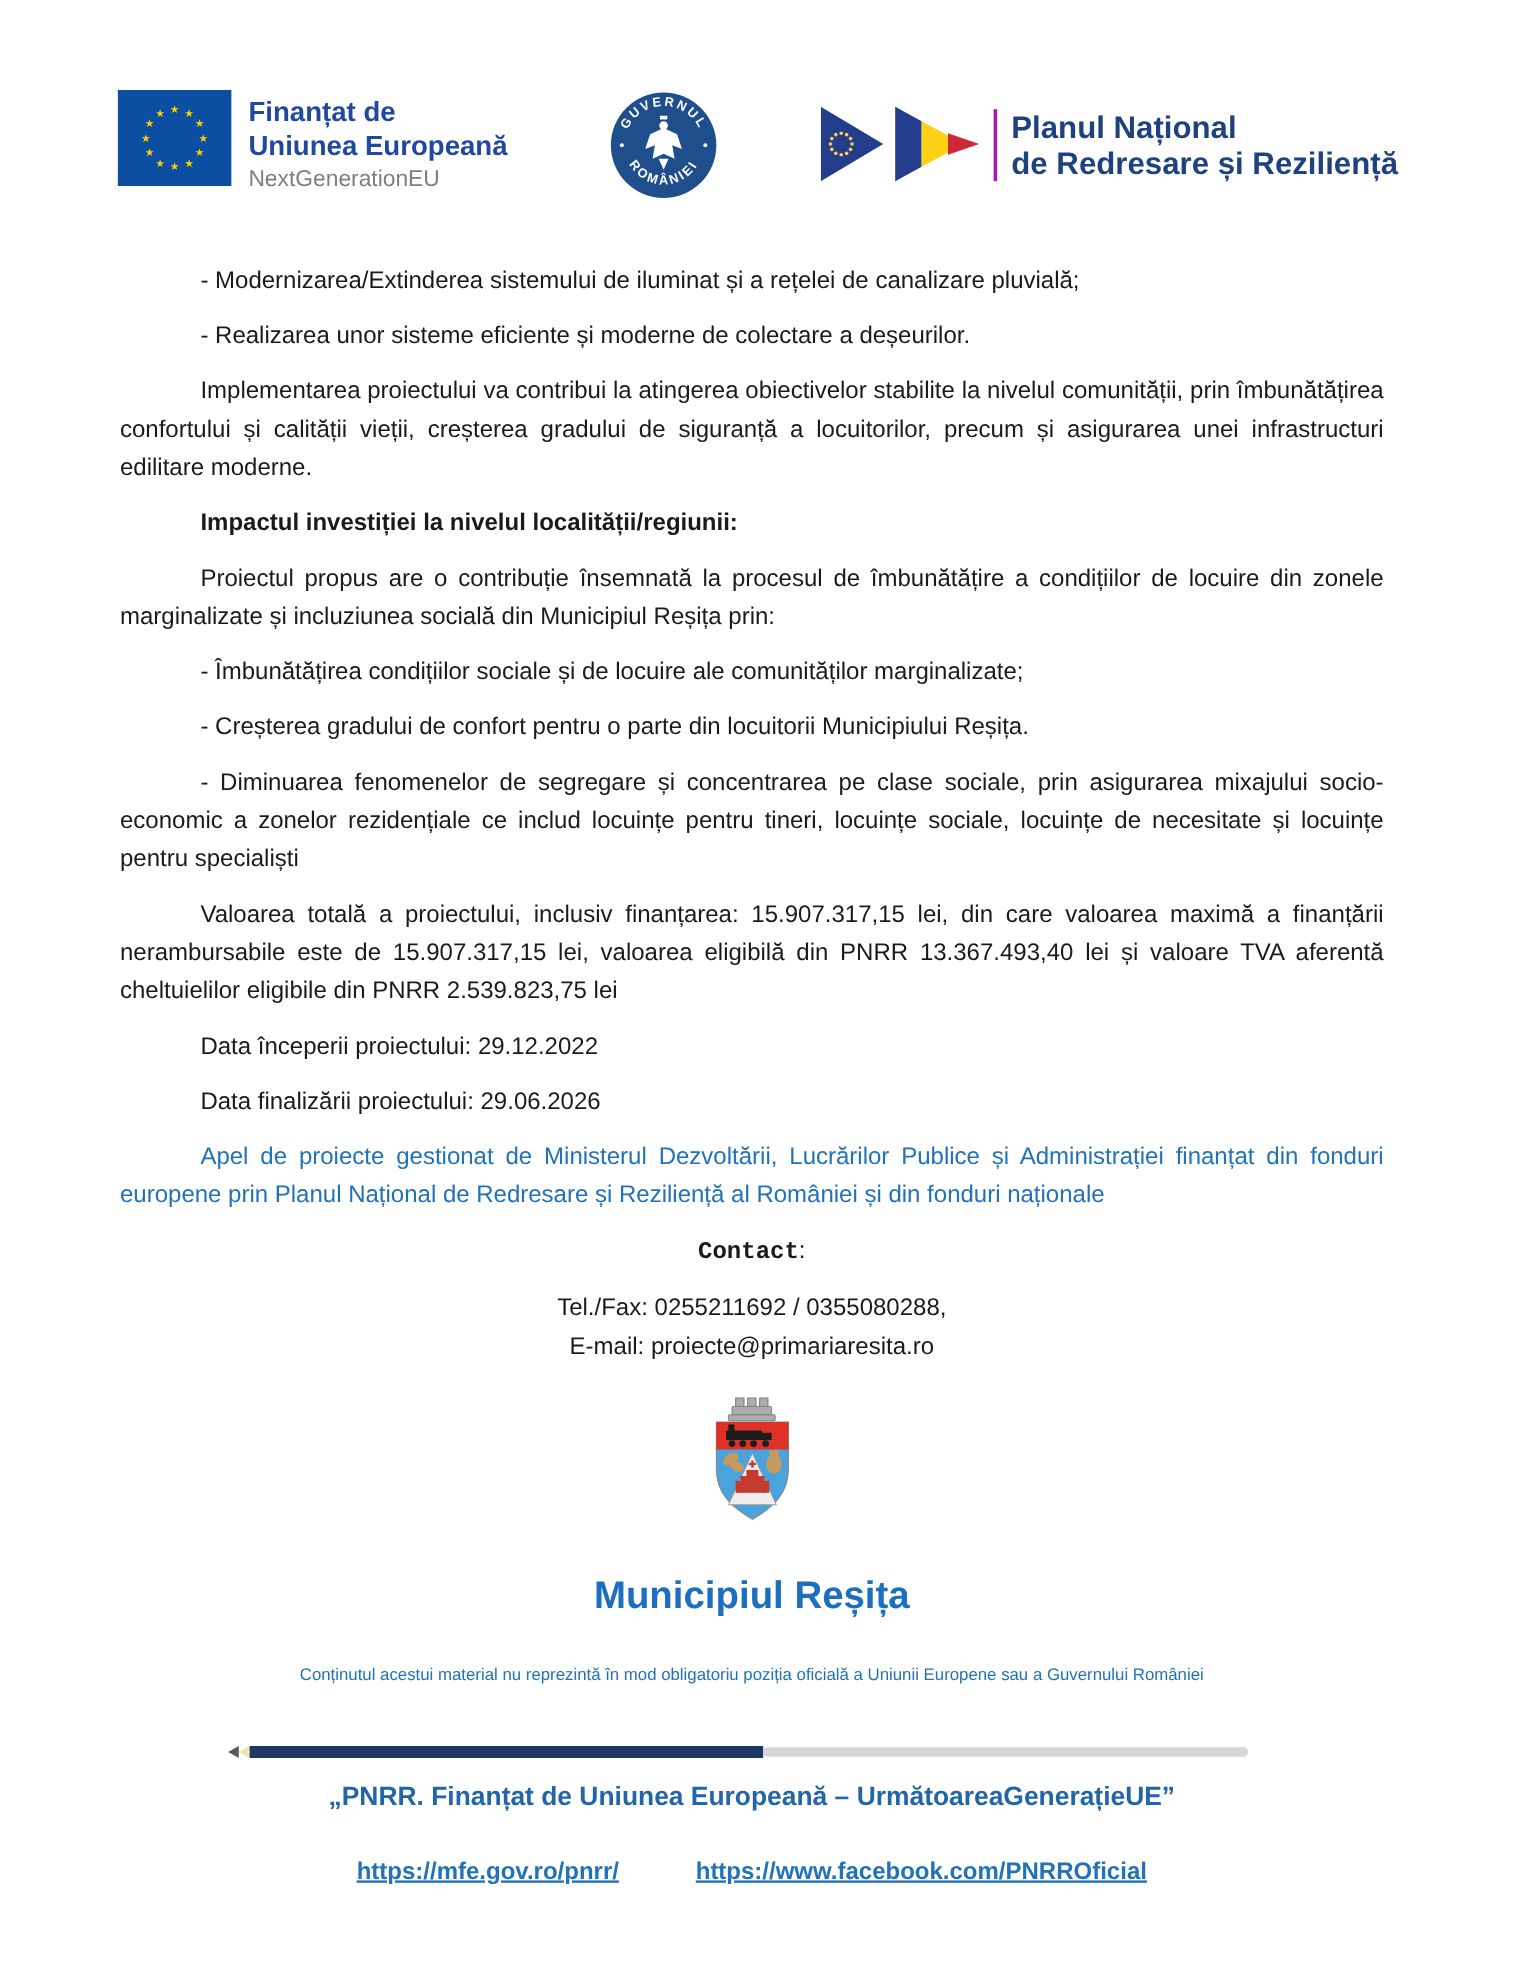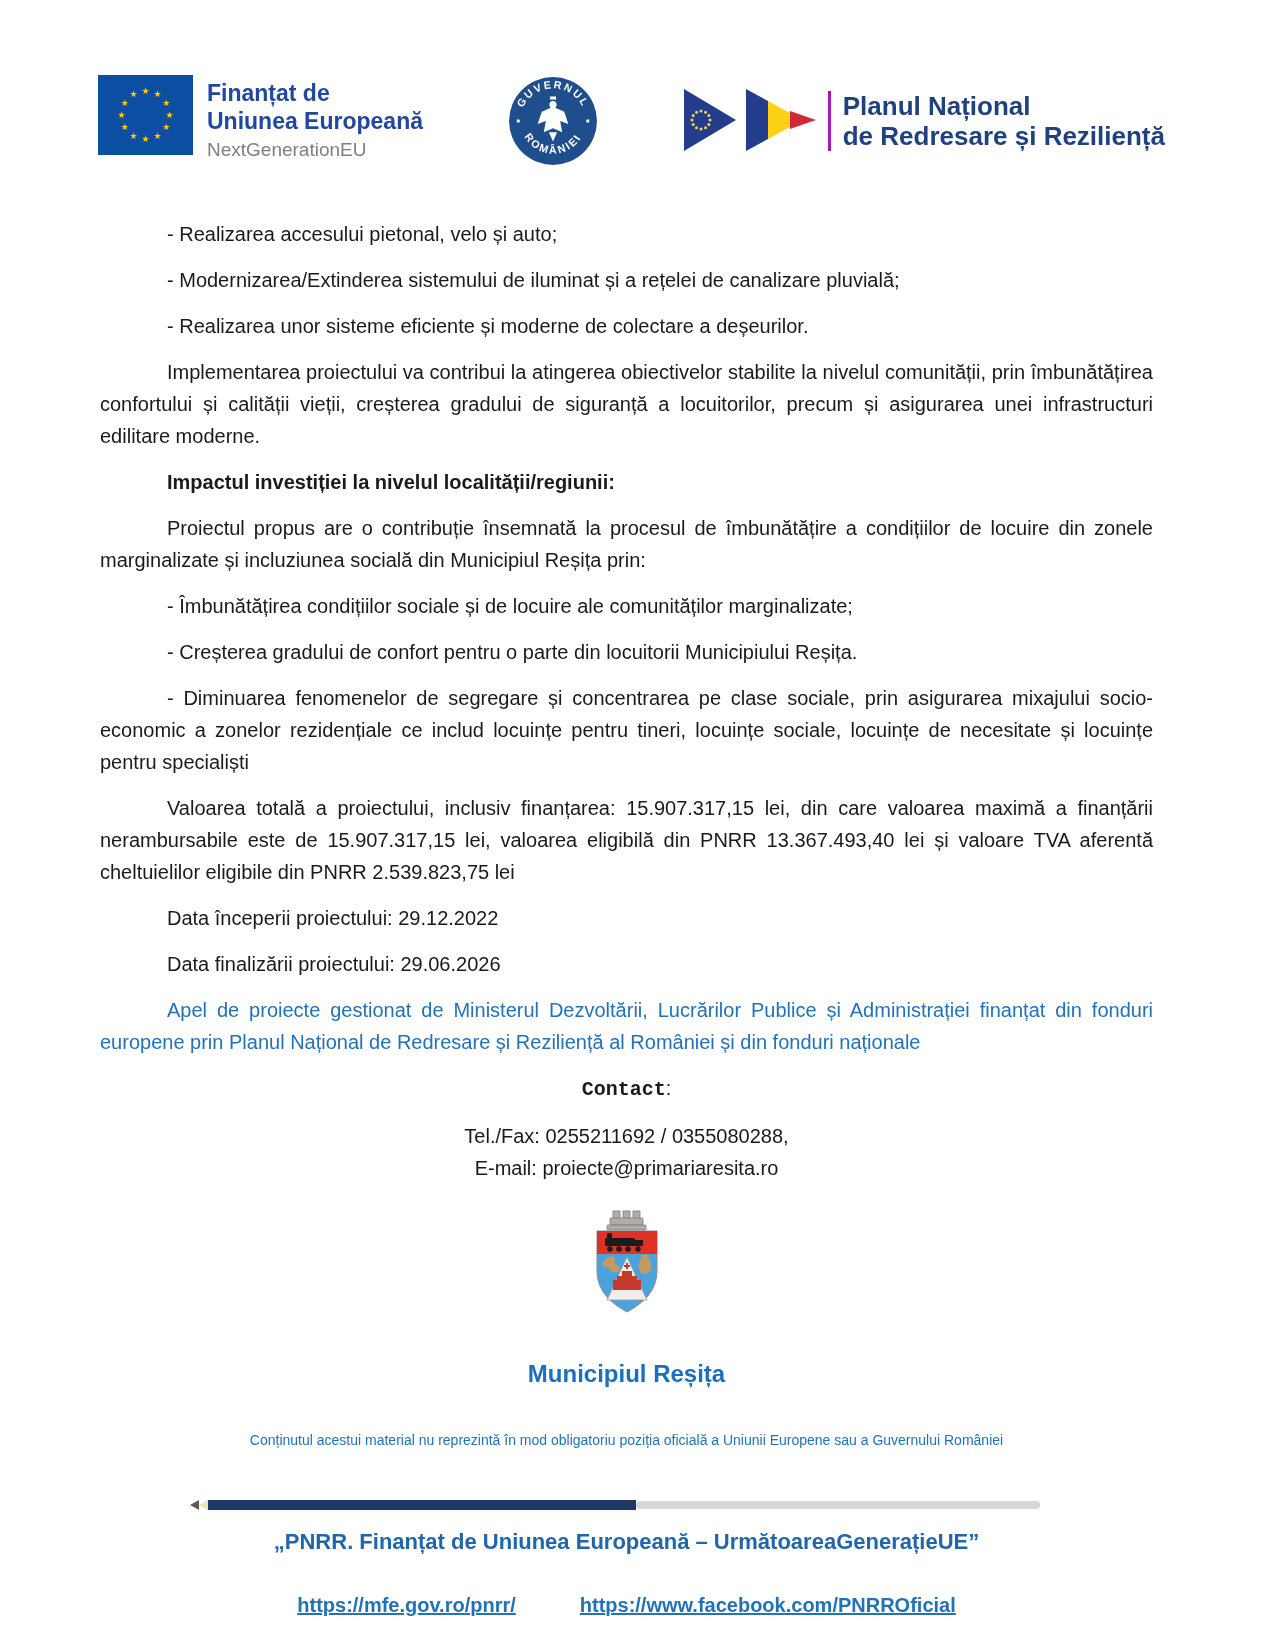--- a/index.html
+++ b/index.html
@@ -37,21 +37,21 @@
     text-align:justify; text-indent:67px;
     margin:0 0 14px 0;
   }
   .heading-bold { font-weight:bold; }
   .blue-text { color:#2272B8; }
   
   .centered { text-align:center !important; text-indent:0 !important; }
   .contact-heading { font-weight:bold;font-family:Liberation Mono, monospace; }
   .crest-wrap { text-align:center; margin-top:26px; }
   .municipality {
-    text-align:center; font-weight:bold; font-size:24px; line-height:32px;
+    text-align:center; font-weight:bold; font-size:32px; line-height:32px;
     color:#1B6FBE; margin-top:40px;
   }
   .disclaimer {
     text-align:center; font-size:14px; line-height:28px;
     color:#2272B8; margin-top:36px;
   }
   
   .progress-bar {
     display:flex; align-items:center;
     width:850px; margin:46px 0 0 90px;
@@ -160,21 +160,20 @@
       </svg>
       <div class="pnrr-text">
         <div>Planul Național</div>
         <div>de Redresare și Reziliență</div>
       </div>
     </div>
   </div>
 
   <div class="main">
 
-    <p>- Realizarea accesului pietonal, velo și auto;</p>
     <p>- Modernizarea/Extinderea sistemului de iluminat și a rețelei de canalizare pluvială;</p>
     <p>- Realizarea unor sisteme eficiente și moderne de colectare a deșeurilor.</p>
 
     <p>Implementarea proiectului va contribui la atingerea obiectivelor stabilite la nivelul comunității, prin îmbunătățirea confortului și calității vieții, creșterea gradului de siguranță a locuitorilor, precum și asigurarea unei infrastructuri edilitare moderne.</p>
 
     <p class="heading-bold">Impactul investiției la nivelul localității/regiunii:</p>
 
     <p>Proiectul propus are o contribuție însemnată la procesul de îmbunătățire a condițiilor de locuire din zonele marginalizate și incluziunea socială din Municipiul Reșița prin:</p>
 
     <p>- Îmbunătățirea condițiilor sociale și de locuire ale comunităților marginalizate;</p>

